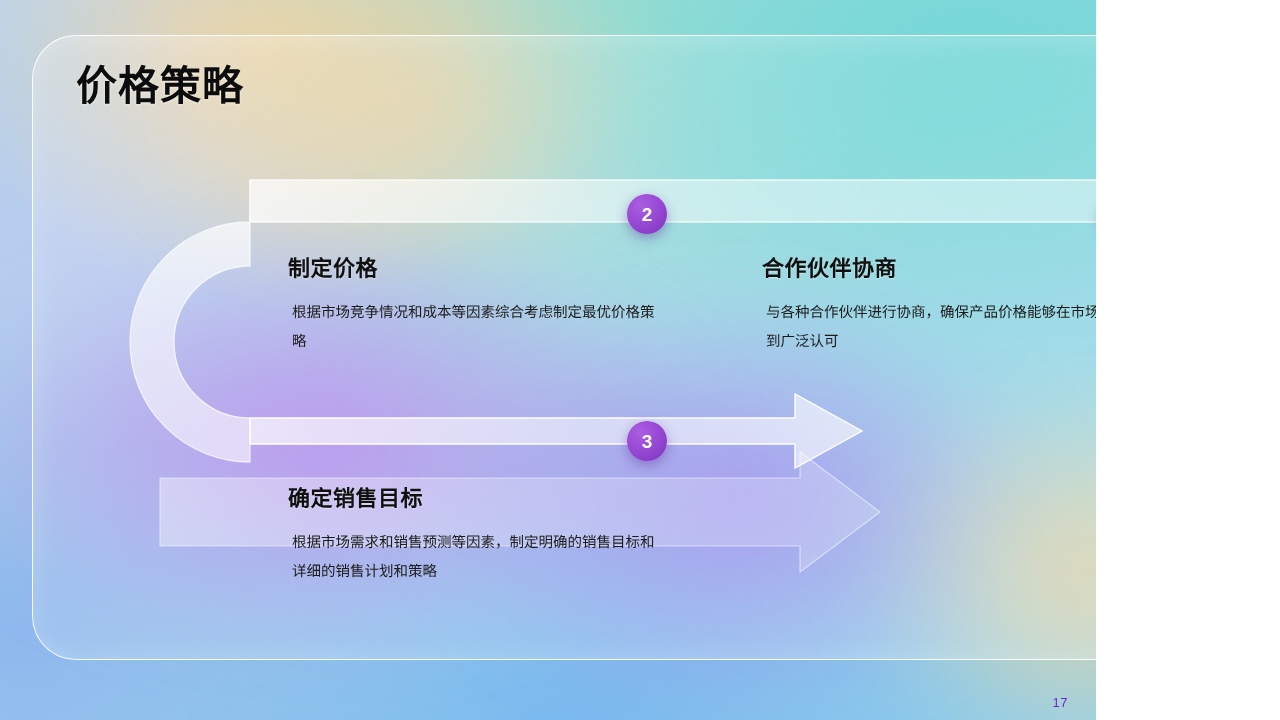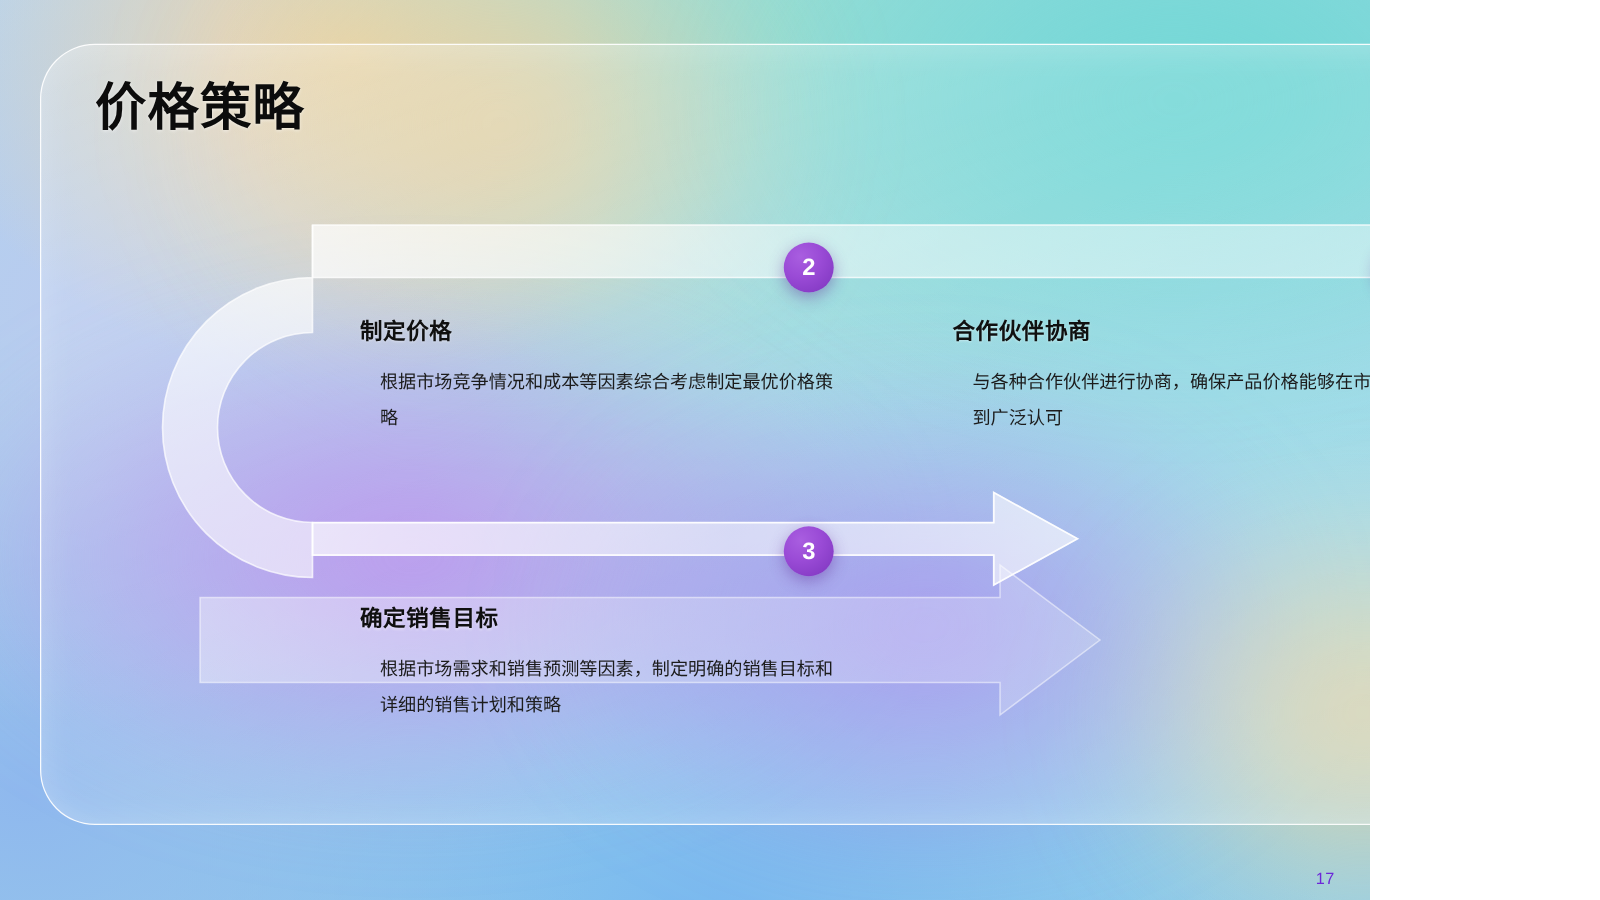--- a/index.html
+++ b/index.html
@@ -119,33 +119,33 @@
   .badge-1 { left: 1100px; top: 194px; }
   .badge-2 { left: 627px;  top: 194px; }
   .badge-3 { left: 627px;  top: 421px; }
 
   
   .step {
     position: absolute;
     width: 400px;
   }
   .step-title {
-    font-size: 18px;
+    font-size: 22px;
     font-weight: 700;
     color: #101010;
     letter-spacing: 0.5px;
     margin: 0 0 16px 0;
     text-shadow: 0 1px 2px rgba(255,255,255,0.4);
     font-family: Liberation Serif, serif;
   }
   .step-desc {
     font-size: 14.5px;
     line-height: 2.0;
     color: #1c1c1c;
-    margin: 16px;
+    margin: 4px;
     max-width: 372px;
   }
 
   .step-make-price   { left: 288px; top: 250px; }
   .step-partner      { left: 762px; top: 250px; }
   .step-sales-target { left: 288px; top: 480px; }
 
   
   .page-number {
     position: absolute;

